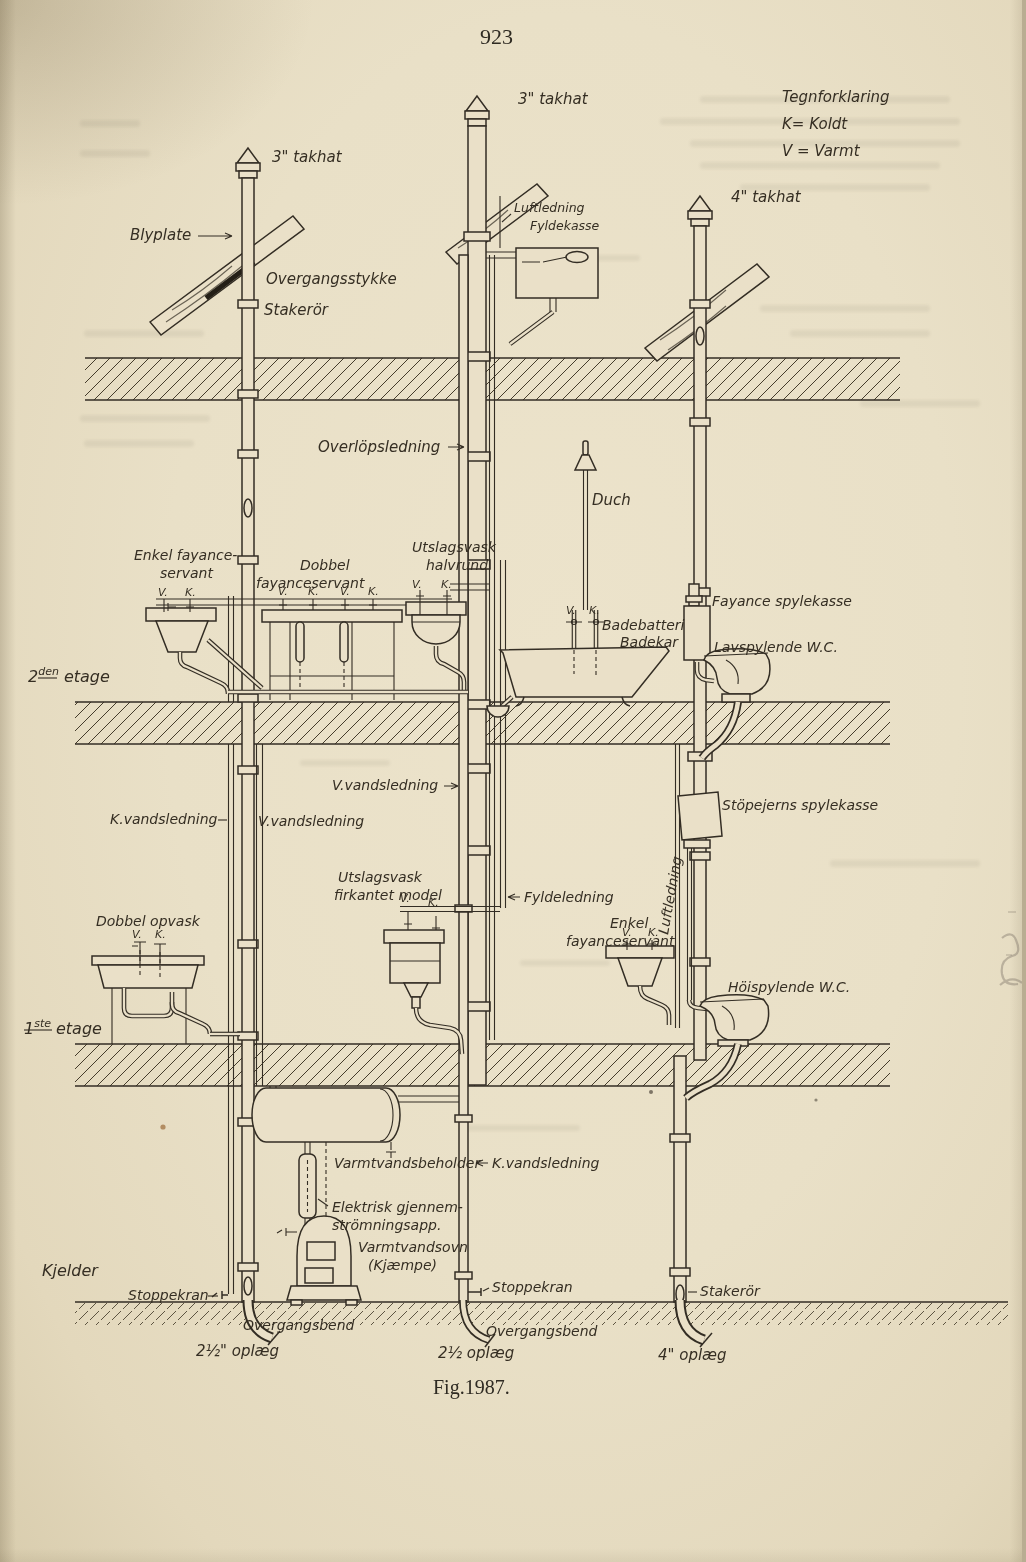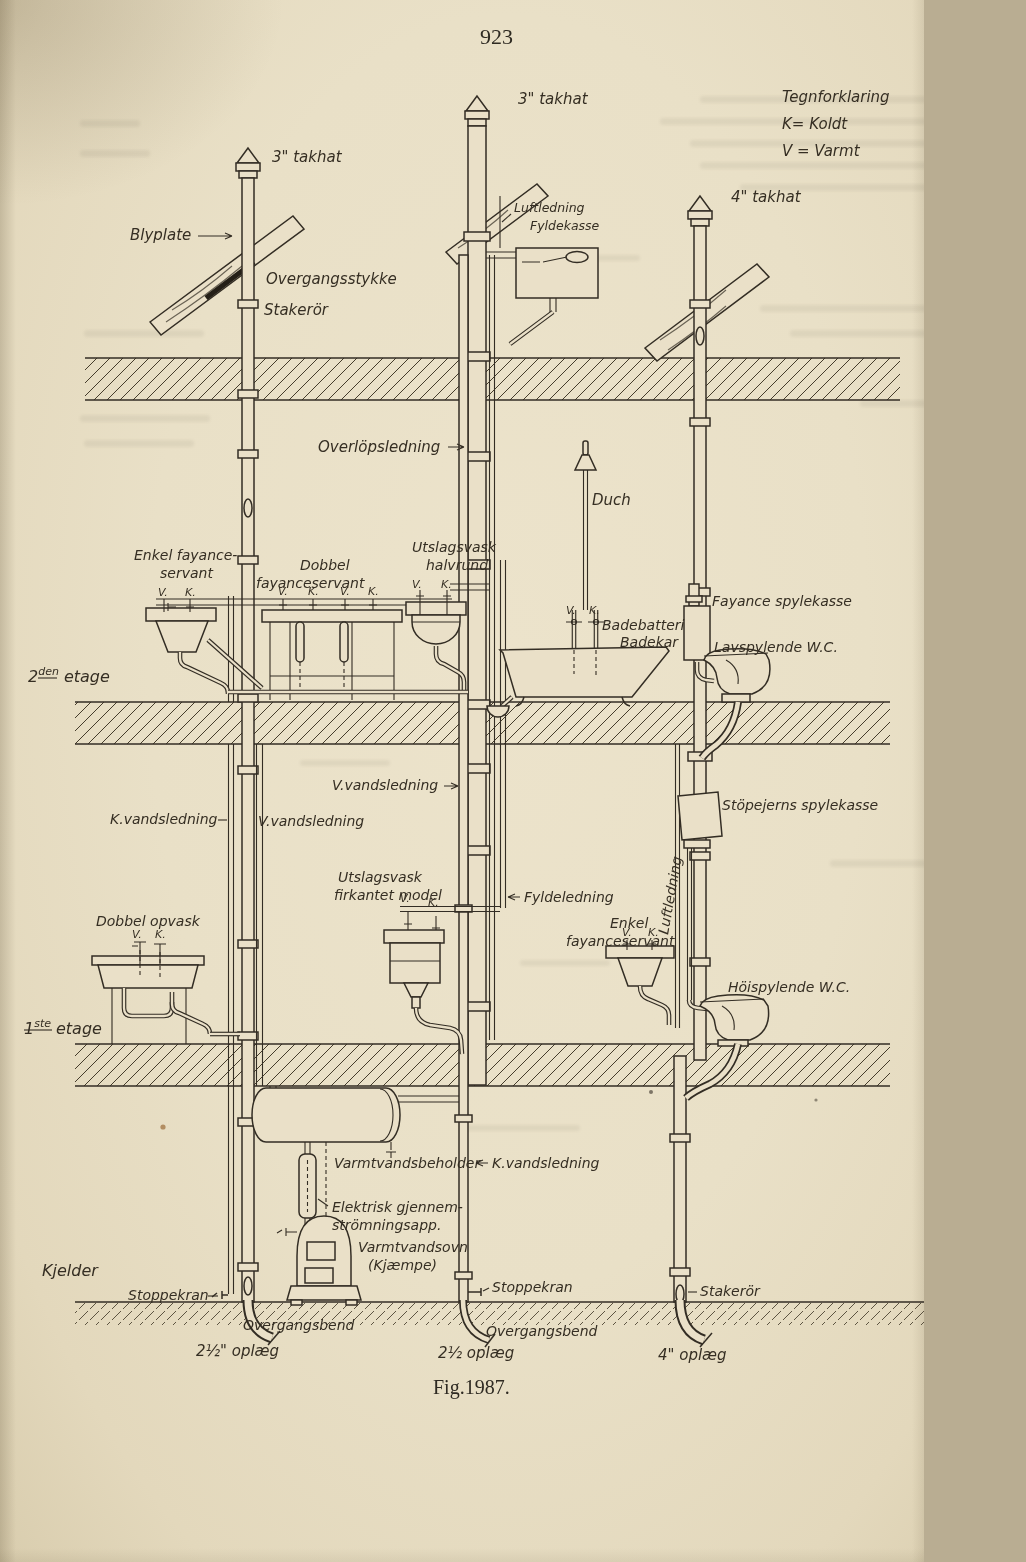--- a/index.html
+++ b/index.html
@@ -1,24 +1,25 @@
 <!DOCTYPE html>
 <html><head>
 <meta charset="utf-8">
 <style>
   html,body{margin:0;padding:0;background:#b9ad92;}
   .page{
-    position:relative;width:924px;height:1562px;overflow:hidden;
+    position:relative;width:1014px;height:1562px;overflow:hidden;
     background:
       radial-gradient(ellipse 140% 60% at 0% 0%, rgba(86,70,40,.22) 0%, rgba(86,70,40,0) 22%),
       linear-gradient(90deg, rgba(70,56,30,.20) 0px, rgba(70,56,30,0) 16px),
       linear-gradient(270deg, rgba(70,56,30,.10) 0px, rgba(70,56,30,0) 12px),
       linear-gradient(0deg, rgba(70,56,30,.08) 0px, rgba(70,56,30,0) 14px),
       radial-gradient(ellipse at 55% 42%, #ece3cb 0%, #e9e0c7 50%, #e3d8bc 82%, #d9cdae 100%);
     font-family:"DejaVu Sans", sans-serif;
+    padding-left:8px;
   }
   svg{position:absolute;left:0;top:0;}
   .p  {fill:#eae0c8;stroke:#332d24;stroke-width:1.5;}
   .t  {stroke:#332d24;stroke-width:1.1;fill:none;}
   .t2 {stroke:#332d24;stroke-width:1.5;fill:none;}
   .d4 {stroke:#332d24;stroke-width:4.6;fill:none;stroke-linecap:butt;}
   .d4i{stroke:#eae0c8;stroke-width:2.3;fill:none;stroke-linecap:butt;}
   .d6 {stroke:#332d24;stroke-width:8;fill:none;}
   .d6i{stroke:#eae0c8;stroke-width:4.6;fill:none;}
   .d8 {stroke:#332d24;stroke-width:11;fill:none;}

